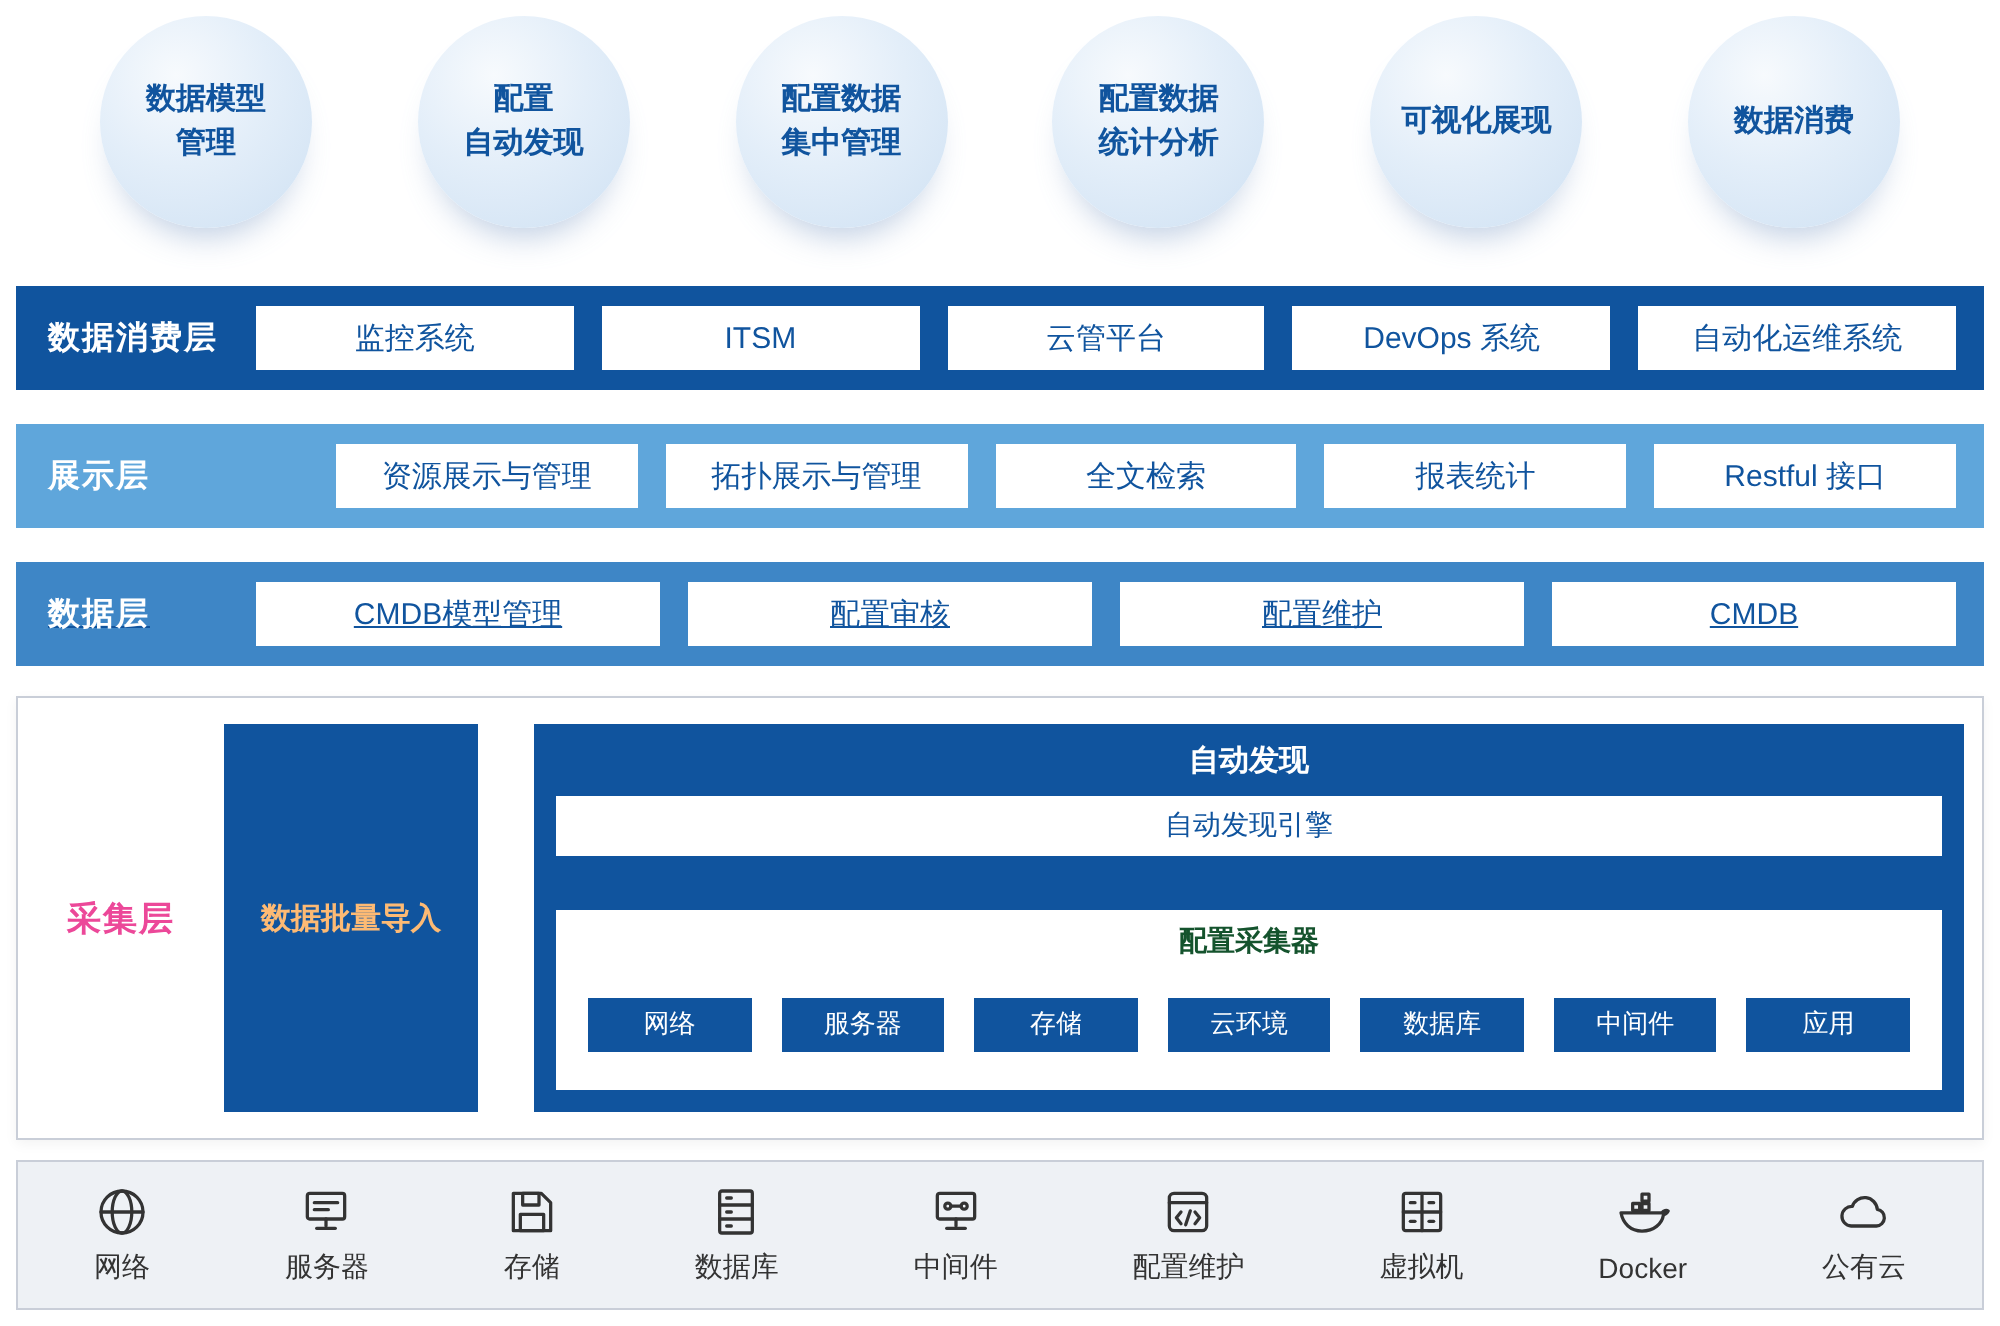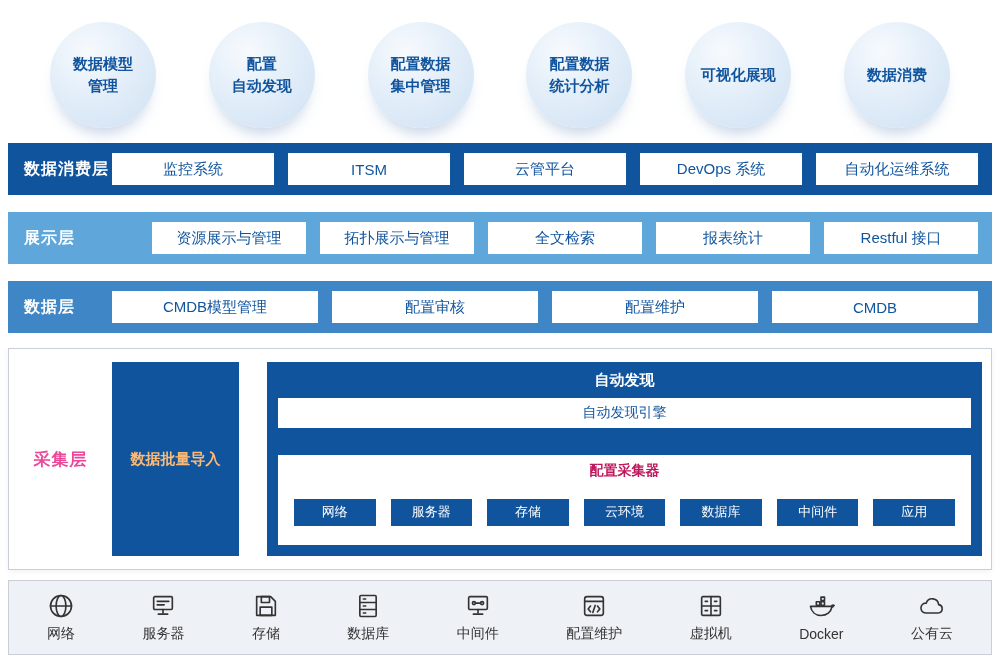--- a/index.html
+++ b/index.html
@@ -7,44 +7,44 @@
     width:1000px;height:663px;
     font-family:"Liberation Sans","DejaVu Sans",sans-serif;
     color:#10549E;
     overflow:hidden;
   }
   .page{position:relative;width:1000px;height:663px;background:#fff;}
 
   
   .bubbles{
     position:absolute;top:8px;left:0;width:100%;height:120px;
-    display:flex;justify-content:space-between;align-items:flex-end;
+    display:flex;justify-content:space-between;align-items:flex-start;
     padding:0 50px;box-sizing:border-box;
   }
   .bubble{
     width:106px;height:106px;border-radius:50%;
     background:radial-gradient(circle at 36% 28%, #f7fafd 0%, #e3eef9 45%, #cfe1f3 100%);
     box-shadow:0 12px 16px -8px rgba(110,145,190,.45);
     display:flex;align-items:center;justify-content:center;
   }
   .bubble-label{
     text-align:center;font-weight:bold;font-size:15px;line-height:1.45;
     color:#10549E;white-space:pre-line;
   }
 
   
   .band{
     position:absolute;left:8px;right:8px;height:52px;
     display:flex;align-items:center;box-sizing:border-box;
   }
   .band-consumption{top:143px;background:#10549E;}
   .band-display{top:212px;background:#5FA6DB;gap:40px;}
-  .band-data{top:281px;background:#3E86C6;}
+  .band-data{top:281px;background:#3E86C6;text-decoration:underline;}
   .band-label{
-    flex:none;width:104px;padding-left:16px;box-sizing:border-box;
+    flex:none;width:120px;padding-left:16px;box-sizing:border-box;
     color:#fff;font-weight:bold;font-size:16px;letter-spacing:1px;
   }
   .band-items{flex:1;display:flex;gap:14px;padding-right:14px;}
   .band-box{
     flex:1;height:32px;background:#fff;
     display:flex;align-items:center;justify-content:center;
     color:#10549E;font-size:15px;
   }
 
   
@@ -71,21 +71,21 @@
   .ad-title{color:#fff;font-weight:bold;font-size:15px;text-align:center;margin-bottom:8px;}
   .ad-row{
     background:#fff;height:30px;margin-bottom:27px;flex:none;
     display:flex;align-items:center;justify-content:center;
     color:#10549E;font-size:14px;
   }
   .collector{
     background:#fff;flex:1;box-sizing:border-box;
     padding:7px 16px 10px 16px;display:flex;flex-direction:column;
   }
-  .collector-title{color:#be185d;font-weight:bold;font-size:14px;text-align:center;}
+  .collector-title{color:#14532d;font-weight:bold;font-size:14px;text-align:center;}
   .collector-items{display:flex;gap:15px;margin-top:9px;flex:1;align-items:center;}
   .collector-box{
     flex:1;height:27px;background:#10549E;
     display:flex;align-items:center;justify-content:center;
     color:#fff;font-size:13px;
   }
 
   
   .infra{
     position:absolute;left:8px;right:8px;top:580px;height:75px;

